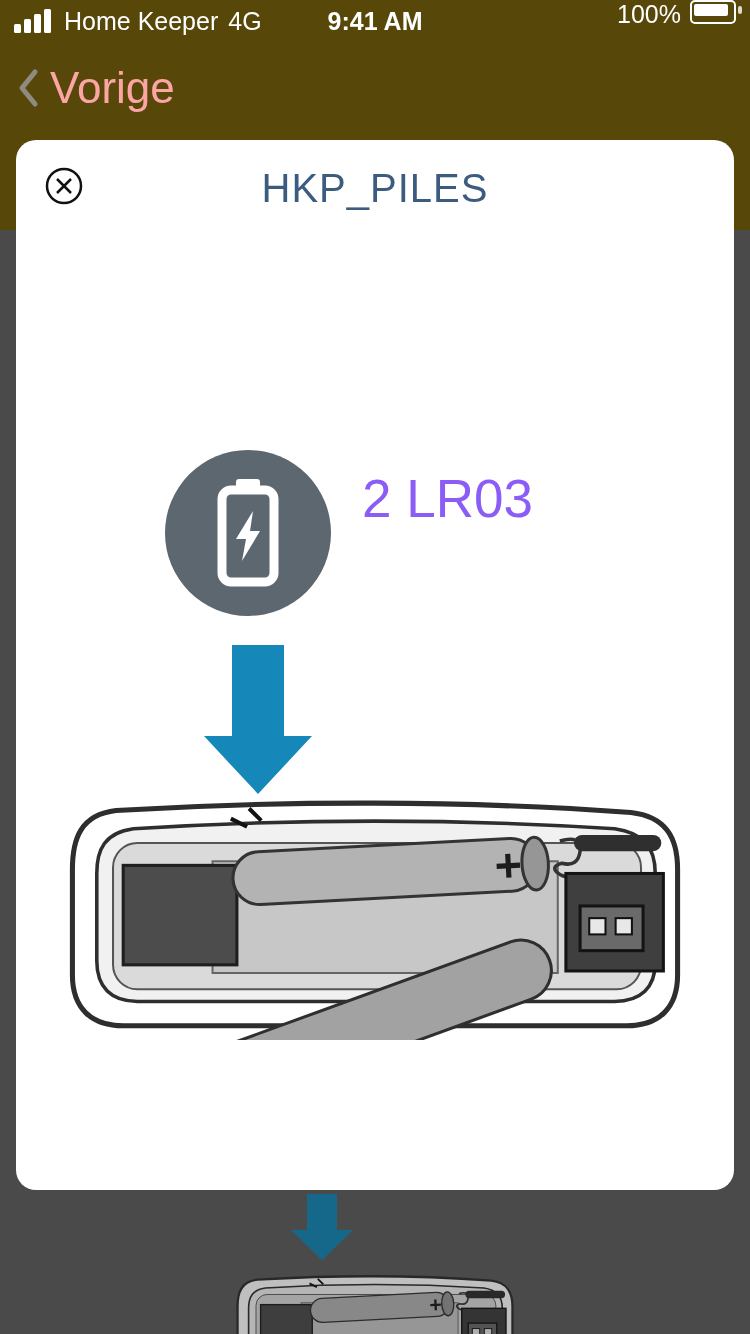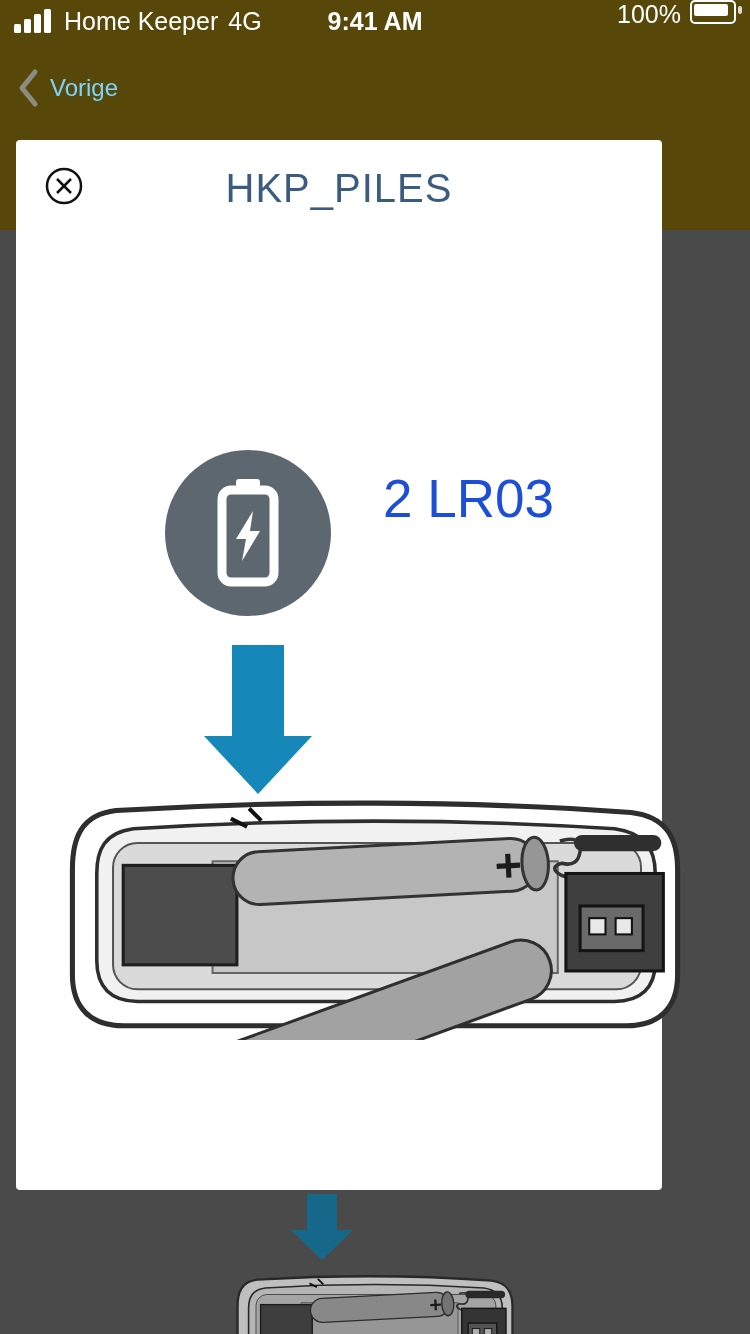--- a/index.html
+++ b/index.html
@@ -10,35 +10,35 @@
   .header{position:absolute;top:0;left:0;width:750px;height:230px;background:#57480a;z-index:0;}
   .status-bar{position:absolute;top:0;left:0;width:750px;height:42px;color:#fff;font-size:25px;}
   .sb-left{position:absolute;left:14px;top:0;height:42px;display:flex;align-items:center;gap:10px;}
   .sb-time{position:absolute;left:0;top:0;width:750px;text-align:center;line-height:42px;font-weight:700;}
   .sb-right{position:absolute;right:14px;top:0;height:42px;display:flex;align-items:flex-start;gap:9px;}
   .battery-shell{position:relative;width:42px;height:20px;border:2px solid #fff;border-radius:5px;}
   .battery-fill{position:absolute;left:2px;top:2px;width:34px;height:12px;border-radius:2px;background:#fff;}
   .battery-nub{position:absolute;right:-8px;top:4px;width:4px;height:8px;border-radius:2px;background:rgba(255,255,255,.8);}
 
   .back-btn{position:absolute;top:58px;left:16px;height:60px;display:flex;align-items:center;gap:10px;cursor:pointer;}
-  .back-label{font-size:24px;color:#7dd3fc;}
+  .back-label{font-size:44px;color:#fca5a5;}
 
   
   .backdrop{position:absolute;top:230px;left:0;width:750px;height:1104px;background:#4a4a4a;z-index:0;}
 
   
-  .card{position:absolute;top:140px;left:16px;width:646px;height:1050px;background:#fff;
-        border-radius:4px;z-index:3;}
+  .card{position:absolute;top:140px;left:16px;width:718px;height:1050px;background:#fff;
+        border-radius:20px;z-index:3;}
   .close-btn{position:absolute;left:28px;top:26px;width:40px;height:40px;cursor:pointer;}
   .modal-title{position:absolute;left:0;top:26px;width:100%;text-align:center;
                font-size:40px;color:#3b5c7e;letter-spacing:1px;}
 
   .badge{position:absolute;left:149px;top:310px;width:166px;height:166px;border-radius:50%;
          background:#5c6770;display:flex;align-items:center;justify-content:center;}
-  .spec{position:absolute;left:346px;top:326px;font-size:53px;color:#1d4ed8;line-height:66px;margin-left:21px;}
+  .spec{position:absolute;left:346px;top:326px;font-size:53px;color:#8b5cf6;line-height:66px;}
 
   .arrow-stem{position:absolute;left:216px;top:505px;width:52px;height:92px;background:#1587b8;}
   .arrow-head{position:absolute;left:188px;top:596px;width:0;height:0;
               border-left:54px solid transparent;border-right:54px solid transparent;
               border-top:58px solid #1587b8;}
 
   .device{position:absolute;left:44px;top:636px;width:630px;height:264px;}
 
   
   .preview{position:absolute;left:0;top:1188px;width:750px;height:146px;z-index:1;

